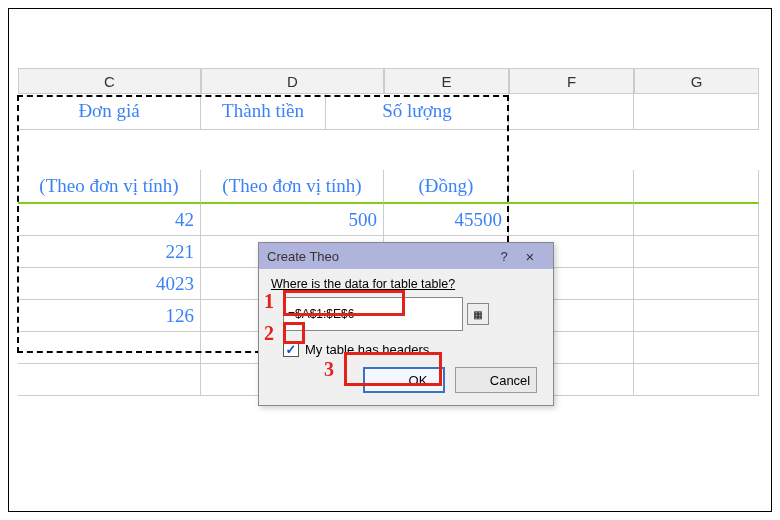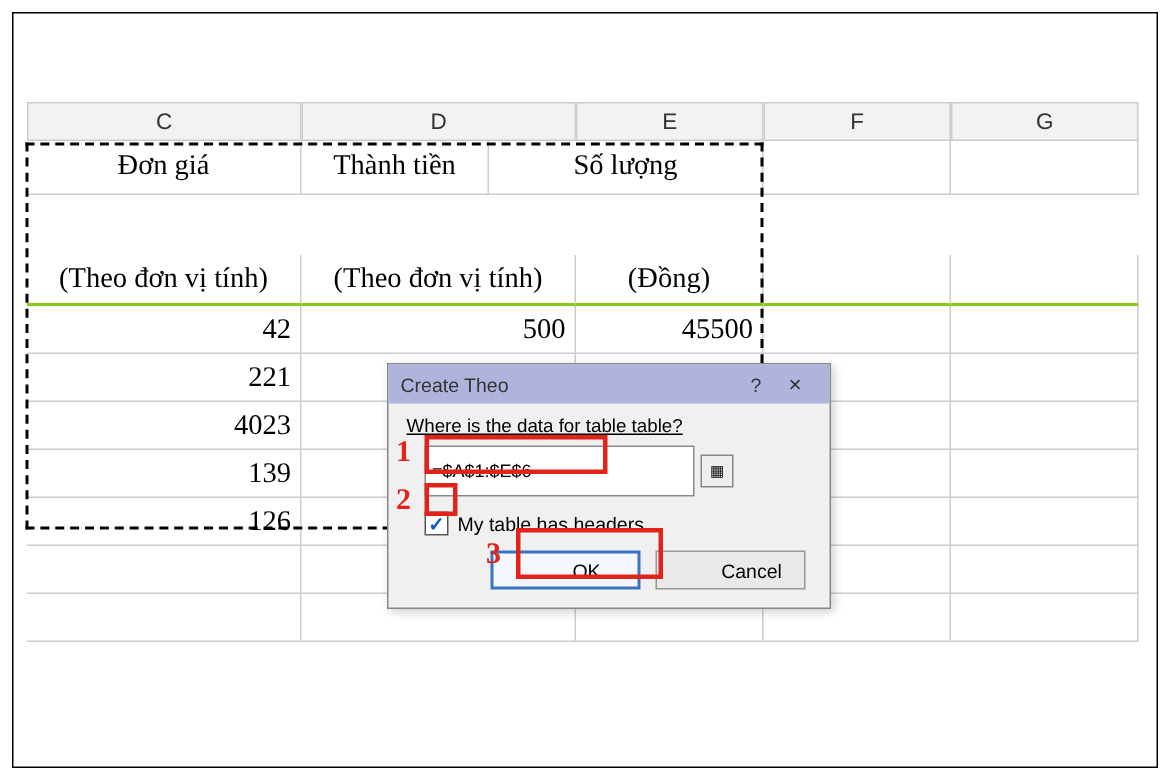--- a/index.html
+++ b/index.html
@@ -49,21 +49,21 @@
     display: flex;
   }
   .cell {
     border-right: 1px solid #ccc;
     border-bottom: 1px solid #ccc;
     padding: 2px 6px;
     height: 32px;
     line-height: 28px;
     font-family: "Times New Roman", serif;
     font-size: 19px;
-    color: #000000;
+    color: #3b82f6;
     text-align: right;
   }
   .c-C { width: 183px; }
   .c-D { width: 183px; }
   .c-E { width: 125px; }
   .c-F { width: 125px; }
   .c-G { width: 125px; }
   .hdrcell {
     text-align: center;
     font-family: "Times New Roman", serif;
@@ -118,21 +118,21 @@
     font-size: 10px;
   }
   .chk-row { margin: 10px 0 10px 12px; display: flex; align-items: center; gap: 6px; }
   .chk {
     width: 16px; height: 16px; border: 1px solid #555; background: #fff;
     display: flex; align-items: center; justify-content: center;
     font-size: 13px; color: #1256cc; font-weight: bold;
   }
   .btn-row { display: flex; gap: 10px; justify-content: flex-end; padding-right: 4px; }
   .btn {
-    width: 100px; height: 26px;
+    width: 82px; height: 26px;
     border: 1px solid #999;
     background: #e9e9e9;
     display: flex; align-items: center; justify-content: center;
     font-size: 13px;
     padding-left: 28px;
   }
   .btn.ok { border: 2px solid #3b73c2; background: #f4f7fd; }
 
   
   .redbox { position: absolute; border: 3px solid #E2231A; }
@@ -189,27 +189,20 @@
       <div class="cell c-G"></div>
     </div>
     <div class="grow">
       <div class="cell c-C">4023</div>
       <div class="cell c-D"></div>
       <div class="cell c-E">500</div>
       <div class="cell c-F"></div>
       <div class="cell c-G"></div>
     </div>
     <div class="grow">
-      <div class="cell c-C">139</div>
-      <div class="cell c-D"></div>
-      <div class="cell c-E">500</div>
-      <div class="cell c-F"></div>
-      <div class="cell c-G"></div>
-    </div>
-    <div class="grow">
       <div class="cell c-C">126</div>
       <div class="cell c-D"></div>
       <div class="cell c-E">000</div>
       <div class="cell c-F"></div>
       <div class="cell c-G"></div>
     </div>
     <div class="grow">
       <div class="cell c-C"></div>
       <div class="cell c-D"></div>
       <div class="cell c-E"></div>

